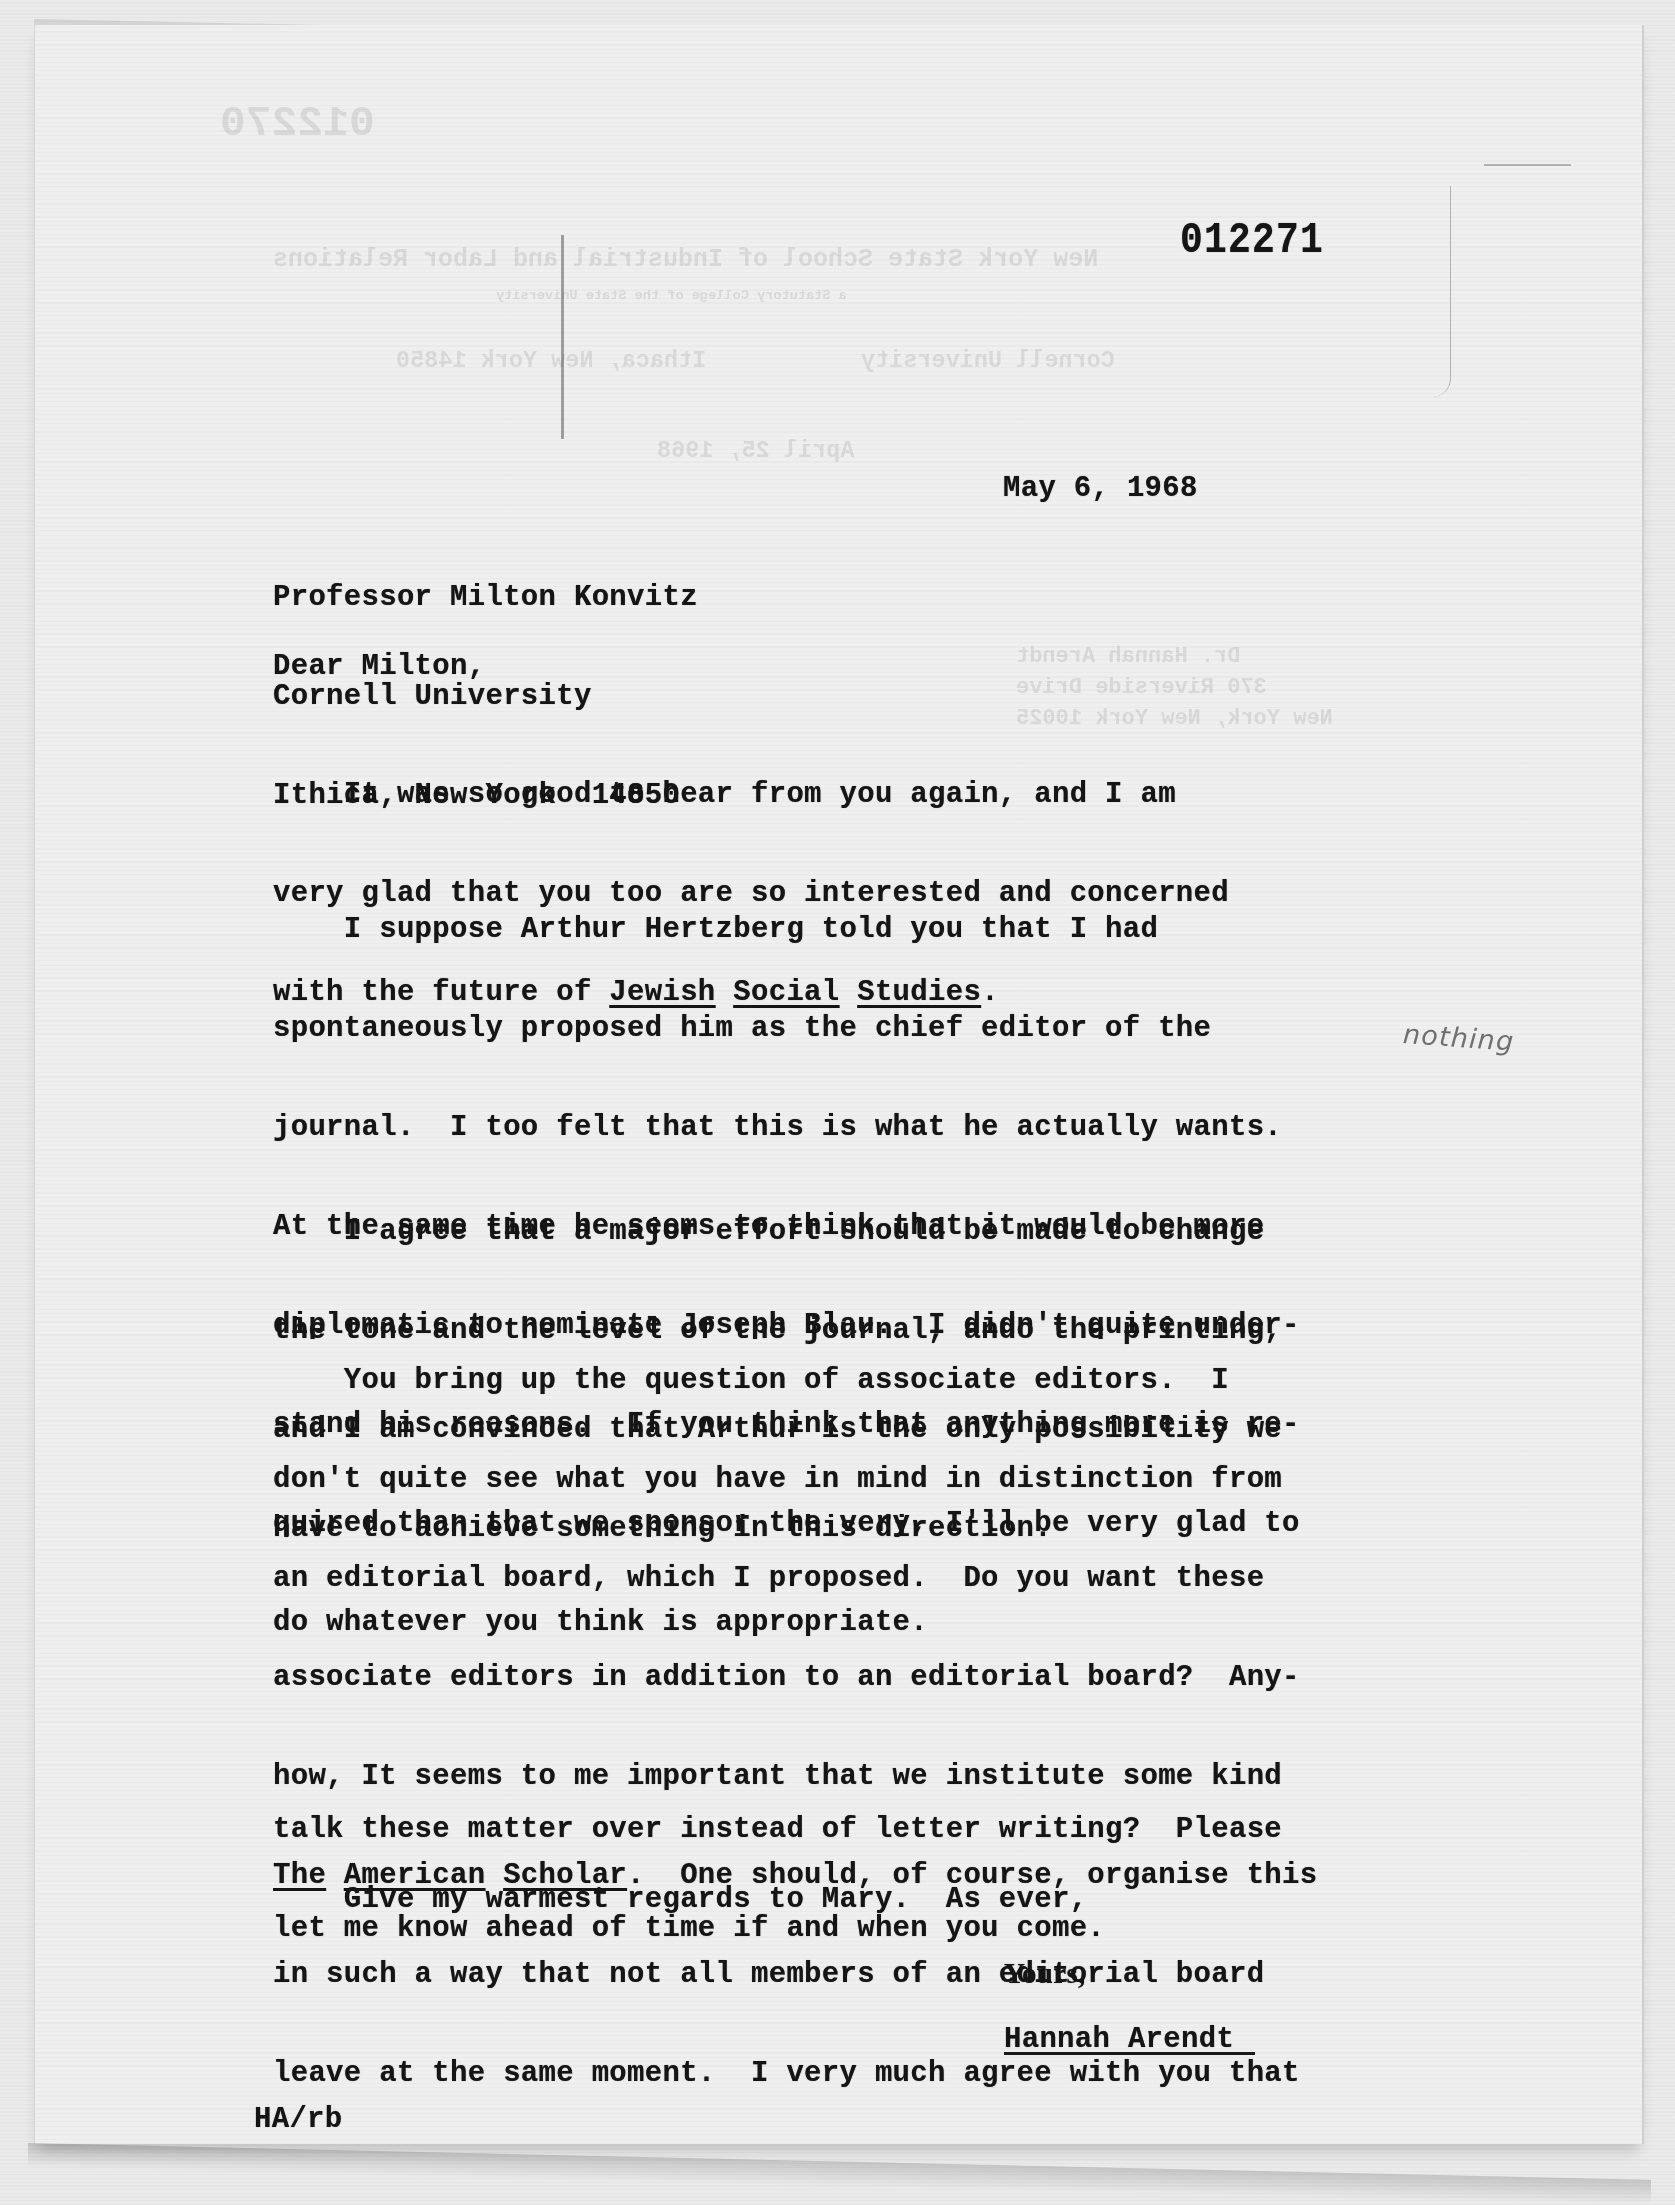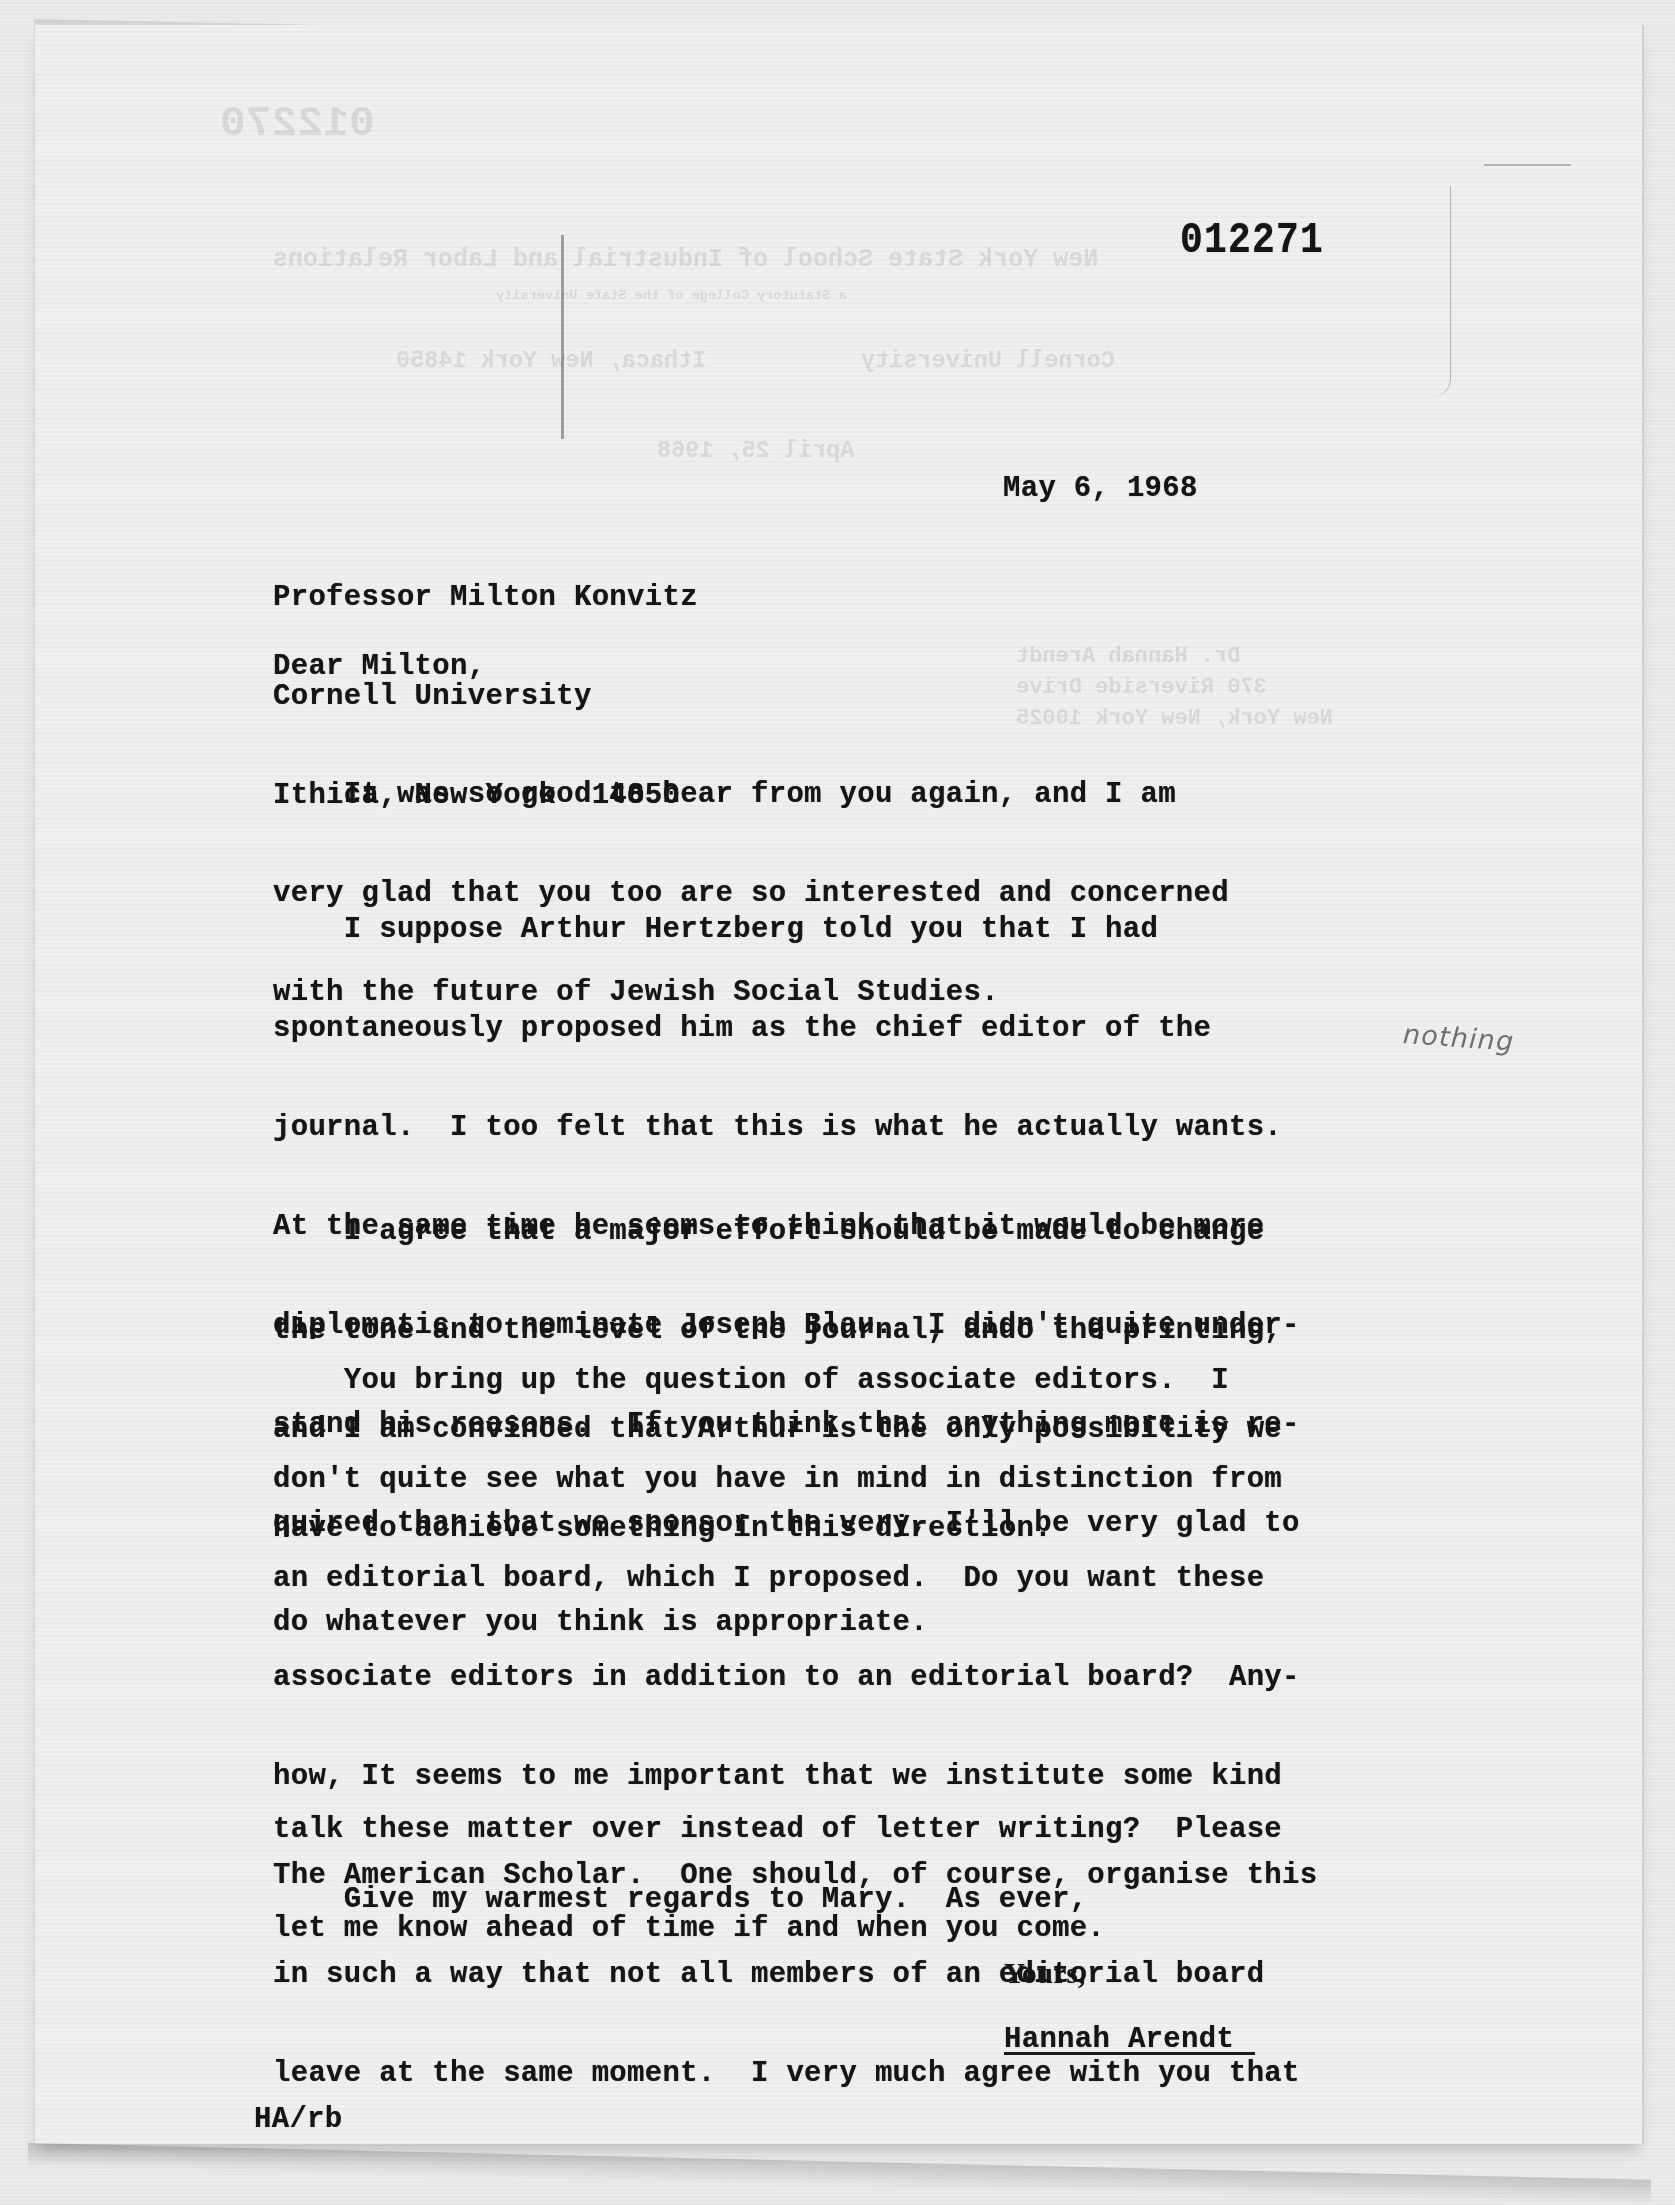--- a/index.html
+++ b/index.html
@@ -74,21 +74,21 @@
       font-family: "Liberation Mono", "DejaVu Sans Mono", monospace;
       font-weight: bold;
       font-size: 29px;
       line-height: 33px;
       letter-spacing: 0.3px;
       white-space: pre;
       color: #151515;
       text-shadow: 0 0 0.9px rgba(0,0,0,0.55);
     }
     .para .line { display: block; }
-    .u { text-decoration-thickness: 3.1px; text-underline-offset: 5px; }
+    .u { text-decoration: underline; text-decoration-thickness: 3.1px; text-underline-offset: 5px; }
     .doc-number {
       font-size: 38px;
       letter-spacing: 1.2px;
       transform: scaleY(1.18);
       transform-origin: left top;
     }
     .handwriting {
       position: absolute;
       font-family: "DejaVu Sans", sans-serif;
       font-style: italic;

